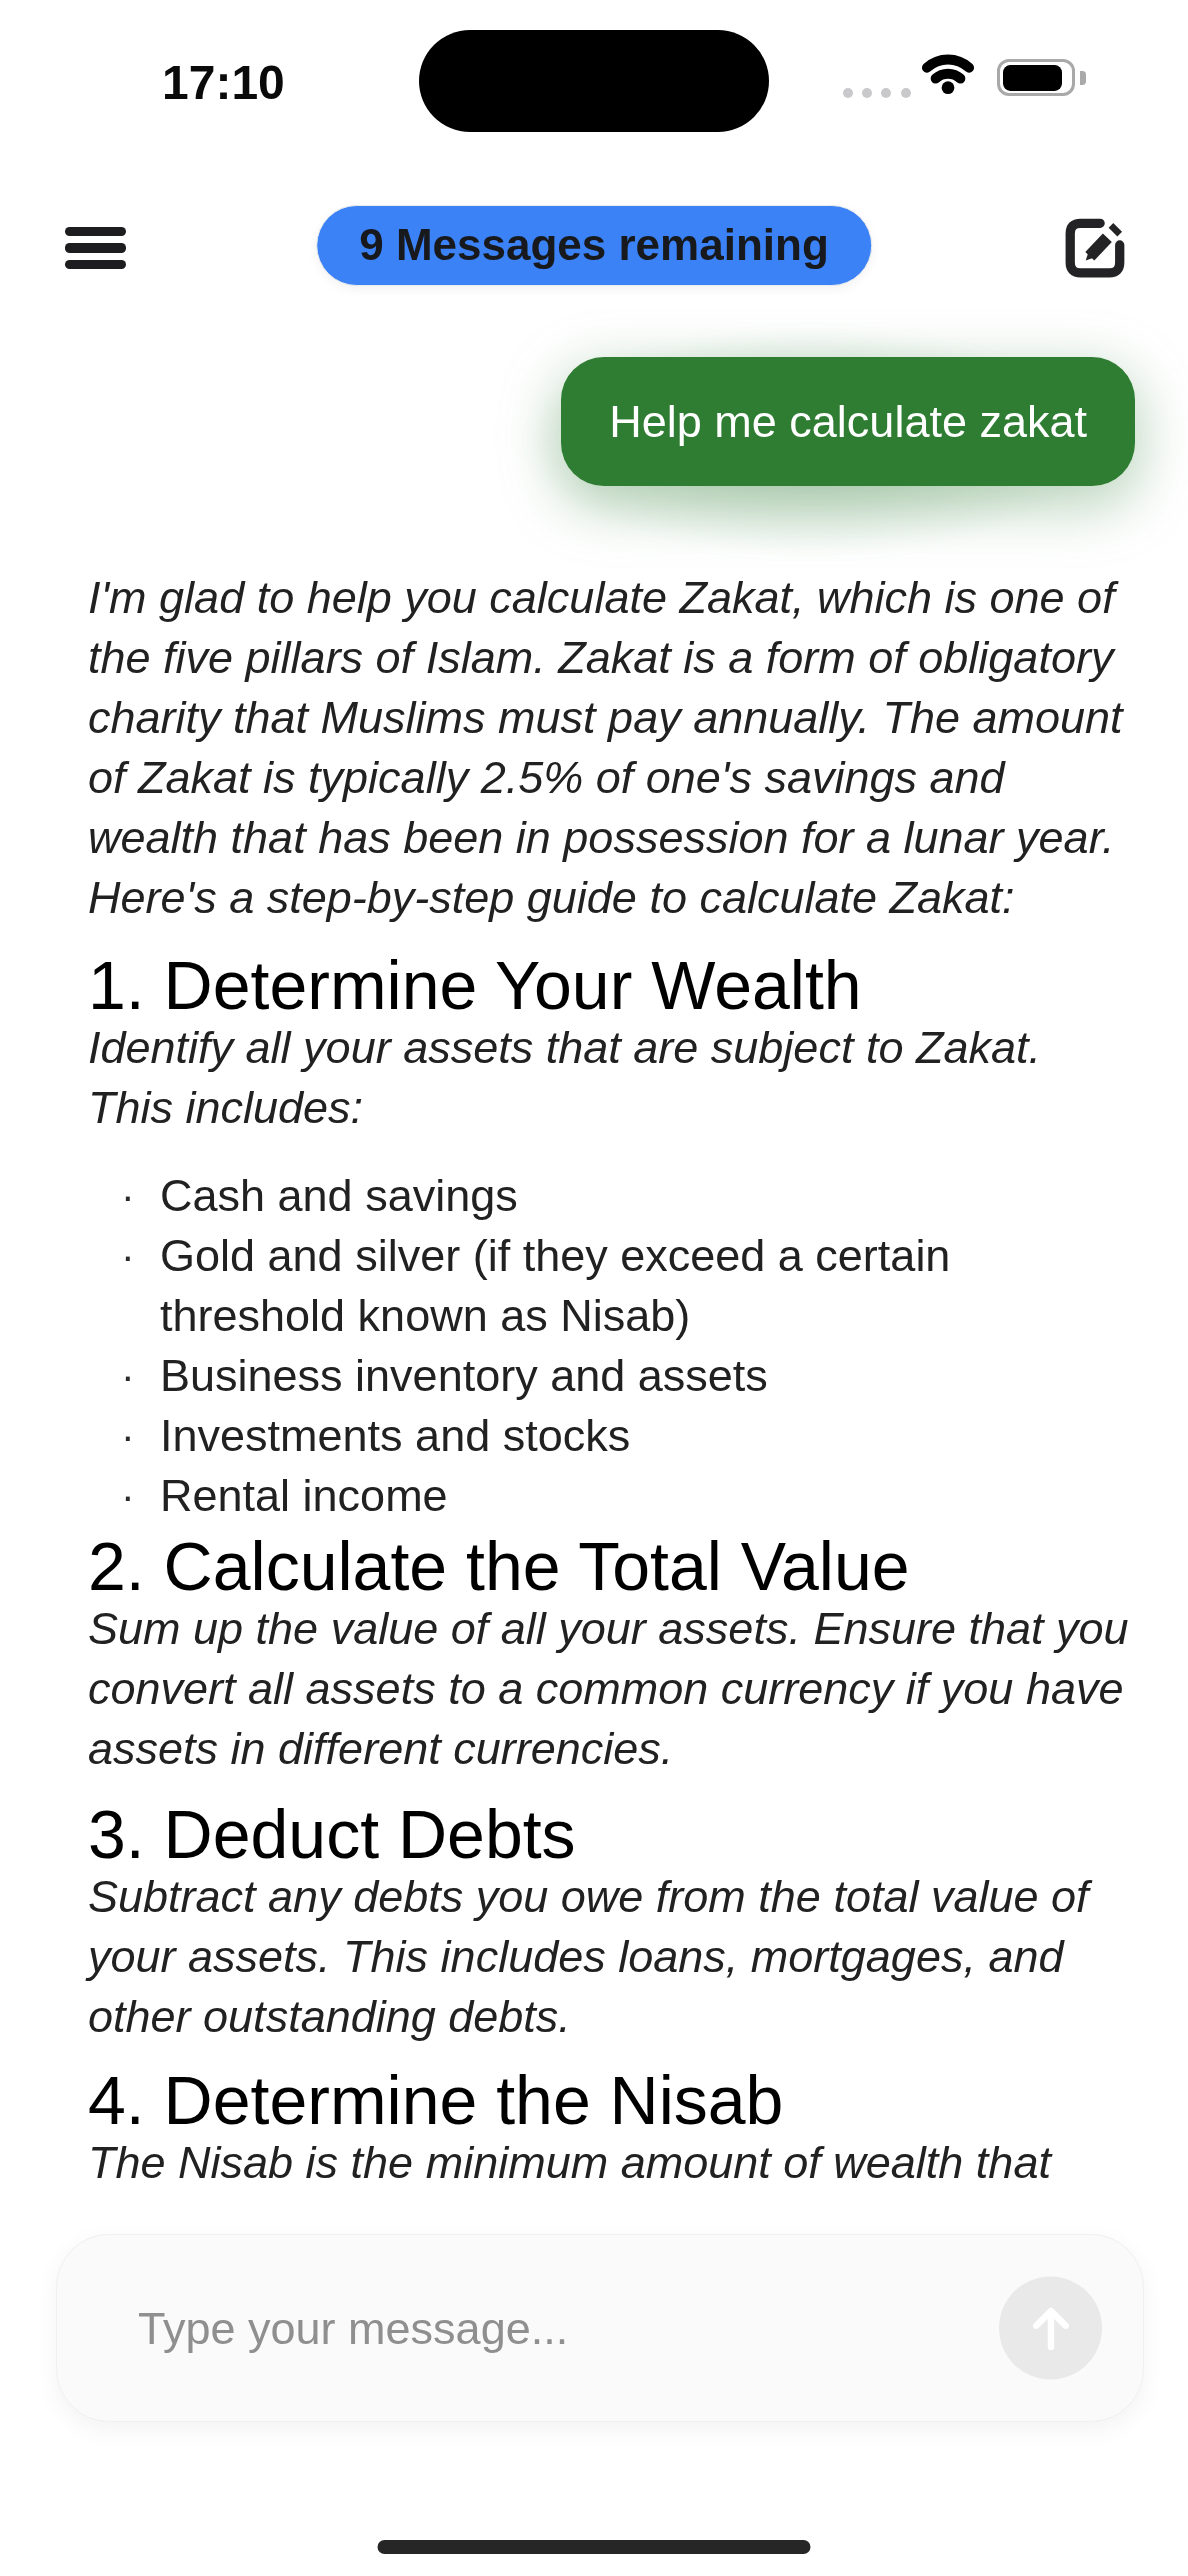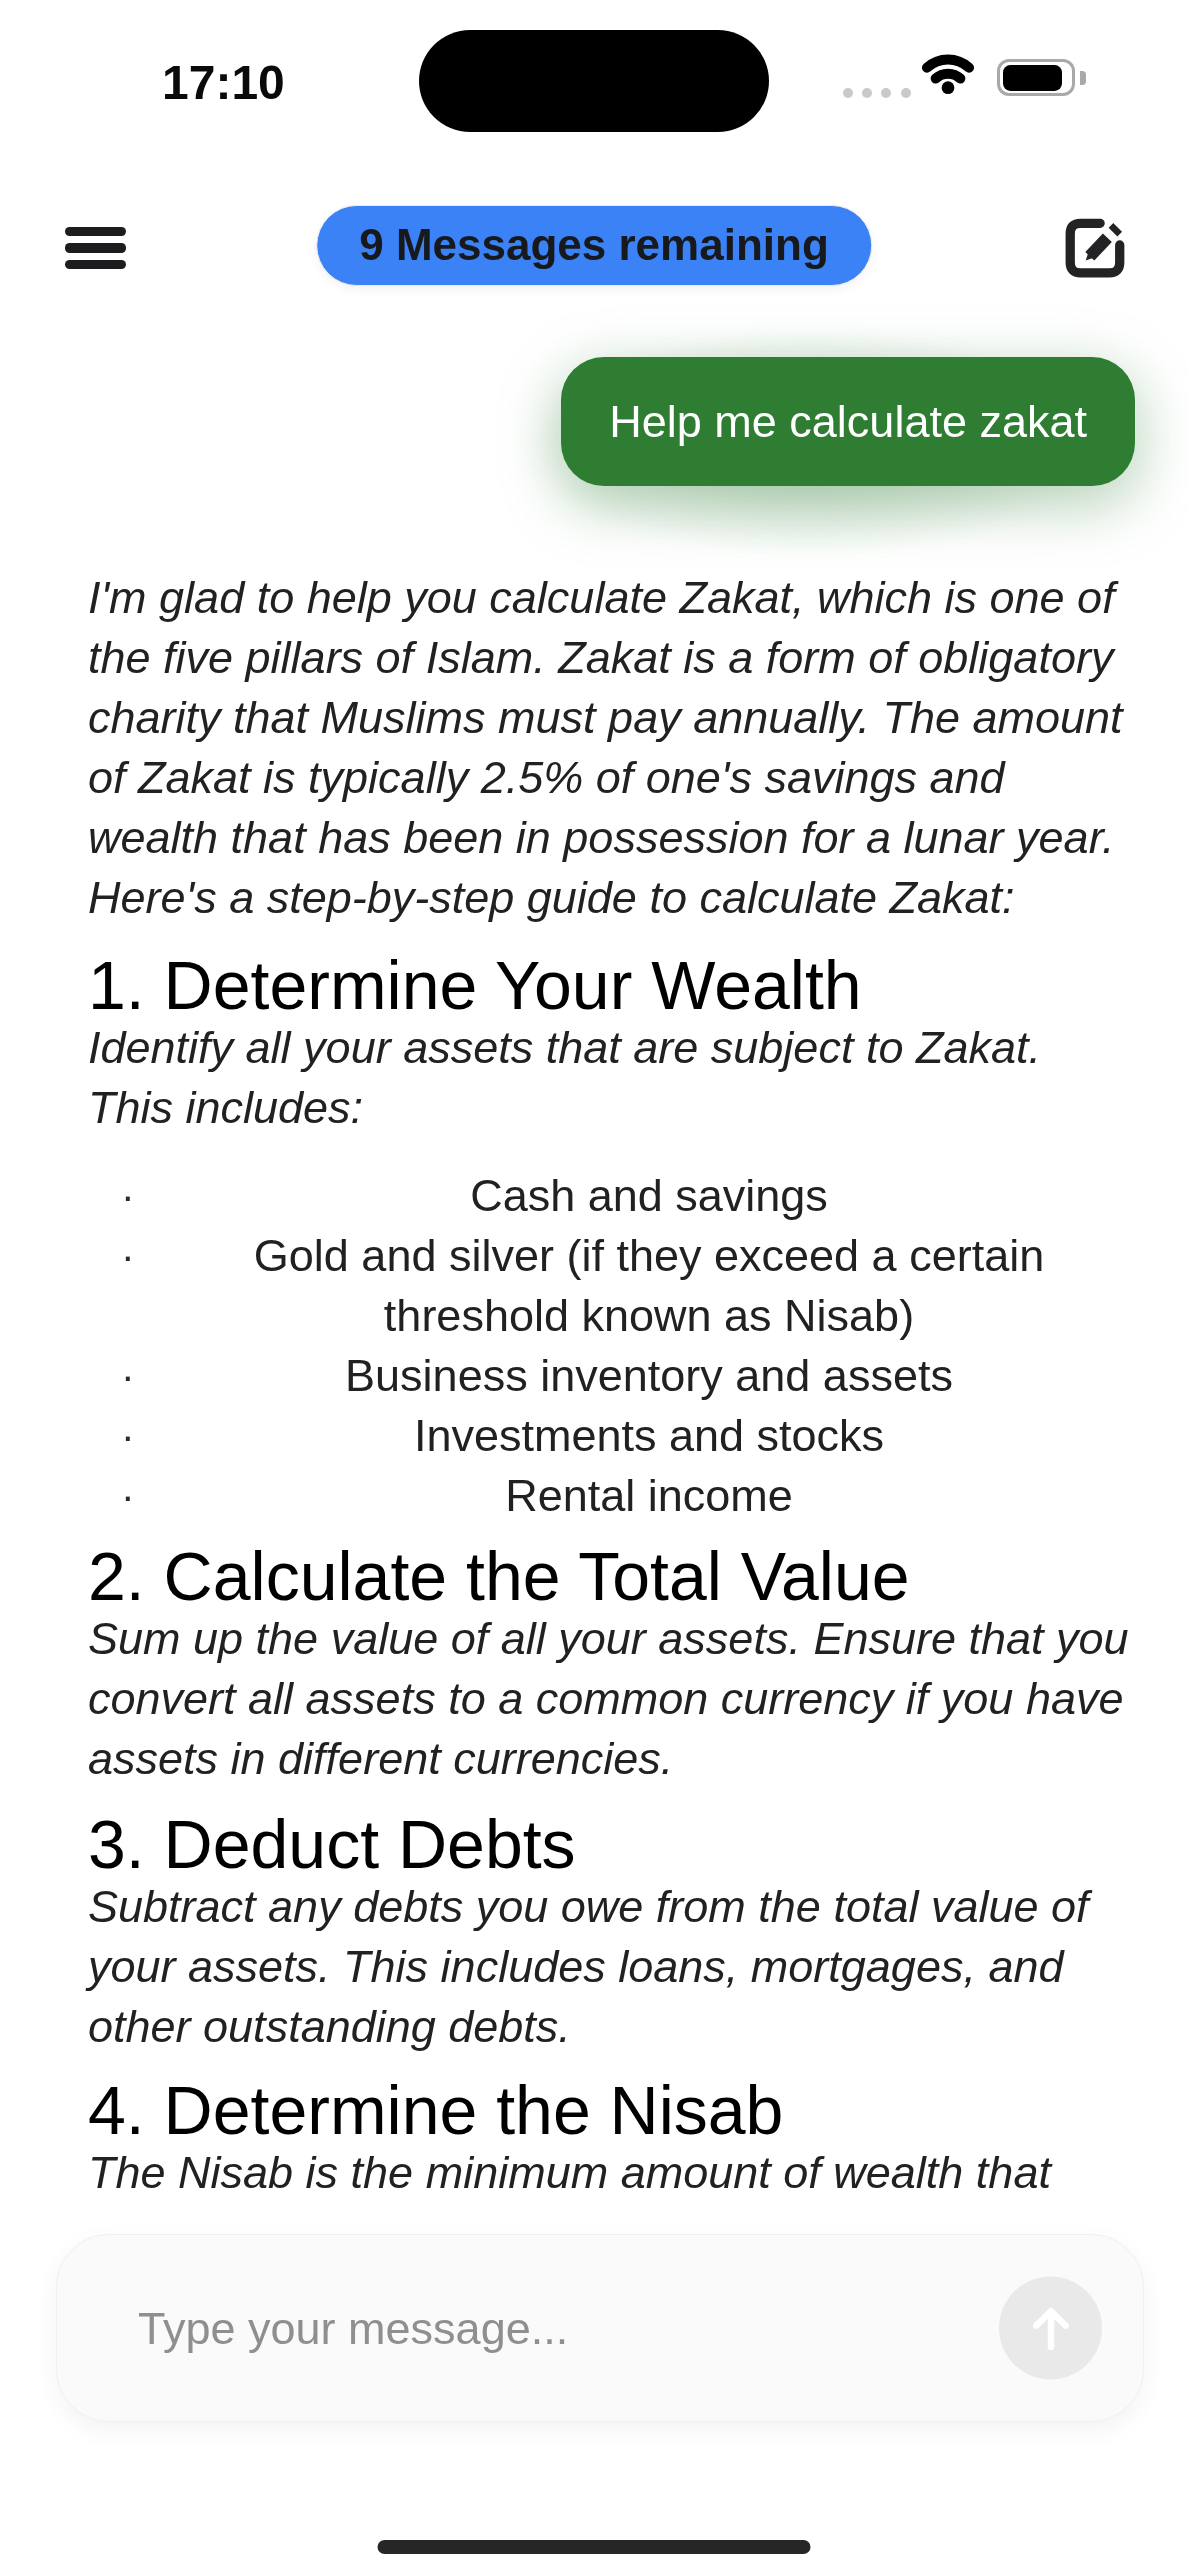--- a/index.html
+++ b/index.html
@@ -30,24 +30,24 @@
   .glow{right:9.2px;top:295px;width:737px;height:295px;
         background:radial-gradient(closest-side,rgba(104,160,110,.38),rgba(104,160,110,0) 78%);
         filter:blur(5.5px);}
   .bubble{right:53px;top:357px;height:129px;line-height:129px;padding:0 48px;
           border-radius:43px;background:#2e7d32;color:#fff;font-size:45px;white-space:nowrap;
           box-shadow:0 16.6px 55px 5.5px rgba(88,150,93,.40);}
   .assistant{left:88px;top:568px;width:1050px;font-size:45px;line-height:60px;color:#212121;}
   .assistant p{margin:0;font-style:italic;}
   .assistant h2{font-size:68px;line-height:66px;font-weight:400;margin:0;color:#000000;}
   .sec-1 h2{margin-top:24px;}
-  .sec-2 h2{margin-top:17px;}
+  .sec-2 h2{margin-top:7px;}
   .sec-3 h2{margin-top:22px;}
   .sec-4 h2{margin-top:20px;}
-  .assistant ul{margin:28px 0 0 0;padding:0 0 0 72px;list-style:none;text-align:center;}
+  .assistant ul{margin:28px 0 0 0;padding:0 0 0 72px;list-style:none;}
   .assistant li{position:relative;line-height:60px;}
   .assistant li::before{content:"\00B7";position:absolute;left:-39px;top:0;font-size:41px;color:#2a2a2a;}
   ul:empty{display:none;}
 
   
   .composer{left:56px;top:2234px;width:1088px;height:188px;background:#fafafa;
             border:1.8px solid #f0f0f0;border-radius:53px;box-sizing:border-box;
             box-shadow:0 7.4px 24px rgba(0,0,0,.05);}
   .composer input{position:absolute;left:79px;top:0;height:100%;width:811px;border:none;outline:none;
                   background:transparent;font-family:inherit;font-size:45px;color:#2a2a2a;}

